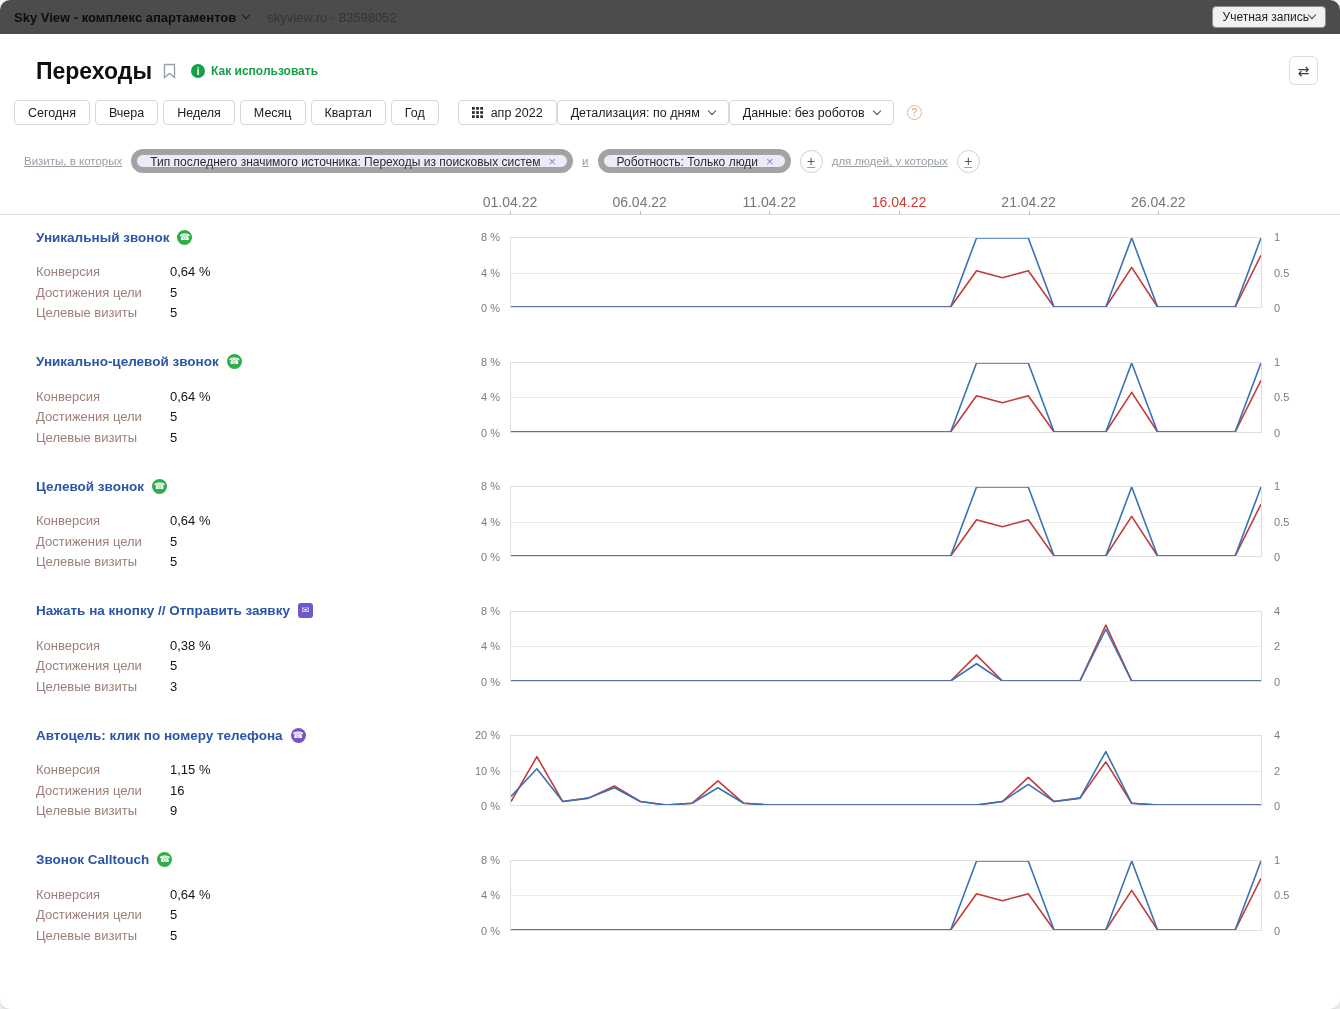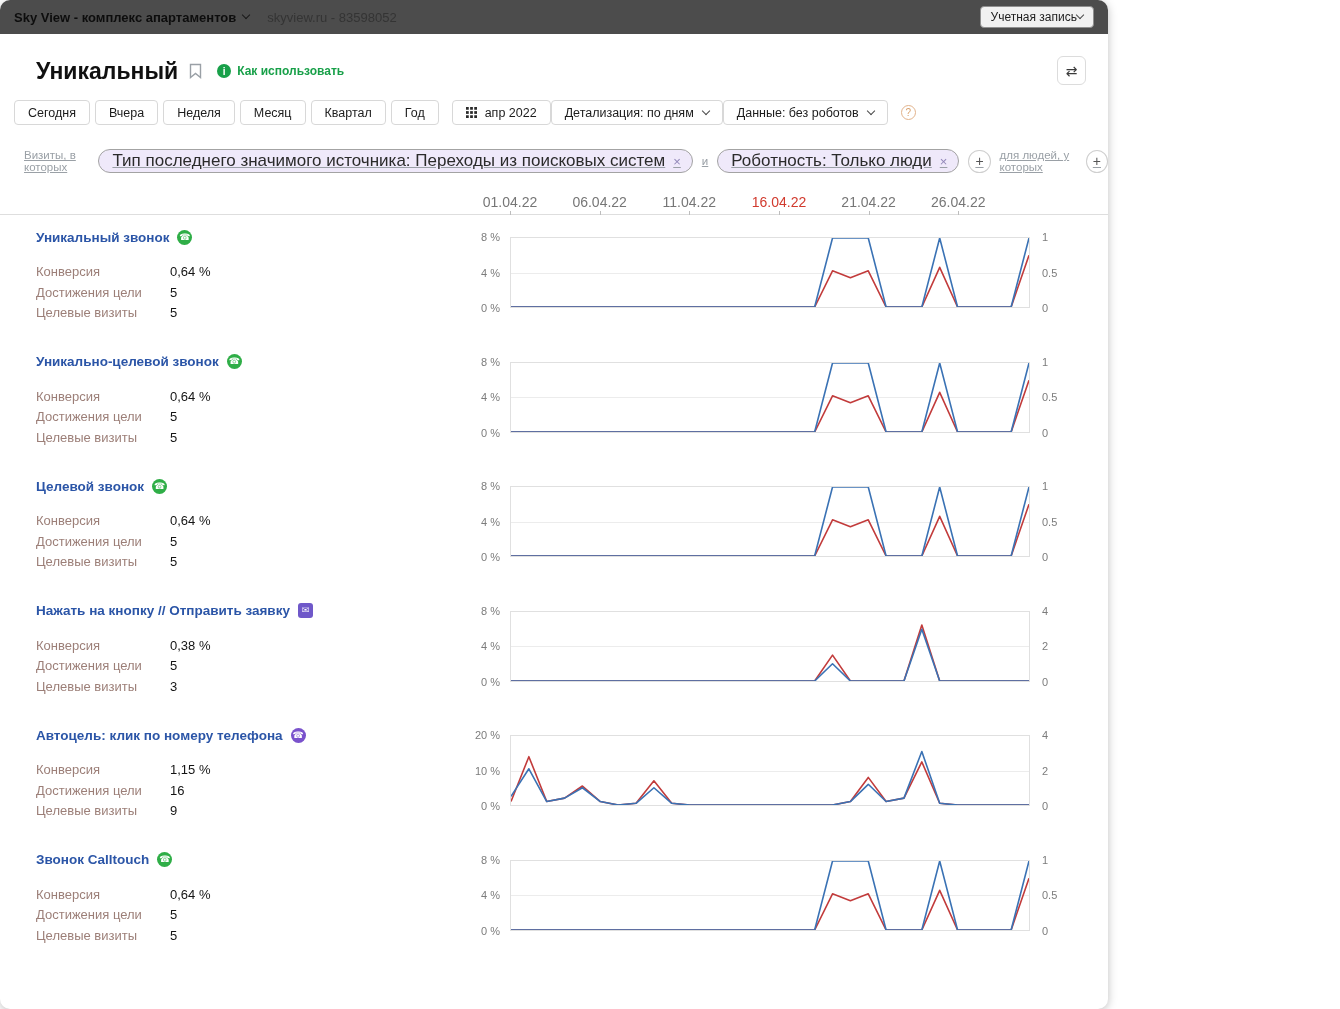--- a/index.html
+++ b/index.html
@@ -1,18 +1,18 @@
 <!DOCTYPE html>
 <html><head>
 <meta charset="utf-8">
 <style>
   * { box-sizing: border-box; }
   html,body { margin:0; padding:0; width:1340px; height:1009px; overflow:hidden;
     font-family:"Liberation Sans", sans-serif; background:#ffffff; color:#141414; }
-  .page { width:1108px; height:1009px; border-radius:10px; overflow:hidden; background:#fff;
+  .page { width:1340px; height:1009px; border-radius:10px; overflow:hidden; background:#fff;
     box-shadow:0 2px 10px rgba(0,0,0,.25); position:relative; }
 
   
   .topbar { height:34px; background:#4c4c4c; display:flex; align-items:center; padding:0 14px; }
   .counter-name { color:#0d0d0d; font-size:13px; font-weight:700; display:flex; align-items:center; gap:7px; cursor:pointer; }
   .counter-id { color:#343434; font-size:13px; margin-left:18px; }
   .account-btn { margin-left:auto; background:#f1f1f1; border:1px solid #8f8f8f; border-radius:4px;
     height:22px; padding:0 10px; font-size:12px; color:#222; display:flex; align-items:center; gap:0; cursor:pointer; }
 
   .chev { display:inline-block; width:6px; height:6px; border-right:1.4px solid currentColor;
@@ -31,39 +31,39 @@
     background:#fff; cursor:pointer; }
   .export-btn::before { content:"⇄"; }
 
   
   .row1 { display:flex; align-items:center; padding:8px 0 0 14px; }
   .period-group { display:flex; gap:5px; }
   .btn { height:25px; border:1px solid #d8d8d8; border-radius:4px; background:#fff; font-size:12.5px;
     color:#1c1c1c; padding:0 13px; display:inline-flex; align-items:center; gap:8px; cursor:pointer;
     font-family:"Liberation Sans", sans-serif; white-space:nowrap; }
   .btn .chev { margin-left:1px; }
-  .calendar-btn { margin-left:13px; }
+  .calendar-btn { margin-left:19px; }
   .detail-btn, .data-btn { }
   .qmark { margin-left:13px; width:15px; height:15px; border:1.4px solid #e2b38c; border-radius:50%;
     color:#d9a26f; font-size:10px; display:flex; align-items:center; justify-content:center; }
   .qmark::before { content:"?"; }
 
   .row2 { display:flex; align-items:center; gap:6px; padding:13px 0 0 14px; }
   .pie { width:12px; height:12px; border-radius:50%;
     background:conic-gradient(#2d3a52 0deg 290deg, #e9e9e9 290deg 360deg); }
   .x-btn { width:25px; height:25px; border:1px solid #dcdcdc; border-radius:4px; background:#fff;
     color:#555; font-size:13px; display:flex; align-items:center; justify-content:center; cursor:pointer; }
   .x-btn::before { content:"×"; }
   .accuracy-btn { background:#e9e9e9; border:1px solid #e3e3e3; color:#2e2e2e; margin-left:9px; }
 
   .filter-row { display:flex; align-items:center; gap:9px; padding:24px 0 0 24px;
     font-size:11.5px; color:#9aa0a6;text-decoration:underline; }
   .chips-wrap { display:flex; align-items:center; gap:9px; }
-  .chip { background:#efe9fa; border:1px solid #a3a3a3; color:#2b2b2b; height:24px; border-radius:13px;
-    padding:0 11px 0 13px; display:inline-flex; align-items:center; gap:8px; font-size:17px; cursor:pointer; white-space:nowrap; }
+  .chip { background:#efe9fa; border:6px solid #a3a3a3; color:#2b2b2b; height:24px; border-radius:13px;
+    padding:0 11px 0 13px; display:inline-flex; align-items:flex-start; gap:8px; font-size:12px; cursor:pointer; white-space:nowrap; }
   .chip-x { color:#9187b8; font-size:13px; line-height:1; }
   .chip-x::before { content:"×"; }
   .and-label { color:#9aa0a6; }
   .plus-btn { width:23px; height:23px; border-radius:50%; border:1px solid #cfcfcf; background:#fff;
     color:#555; font-size:14px; display:flex; align-items:center; justify-content:center; cursor:pointer; }
   .plus-btn::before { content:"+"; }
 
   
   .grid4 { display:grid; grid-template-columns:450px 60px 1fr 78px; }
   .axis-row { margin-top:16px; height:26px; border-bottom:1px solid #dedede; position:relative; }
@@ -109,21 +109,21 @@
       <span class="chev"></span>
     </div>
     <div class="counter-id">skyview.ru - 83598052</div>
     <div class="account-btn">
       <span>Учетная запись</span>
       <span class="chev"></span>
     </div>
   </div>
 
   <div class="page-head">
-    <div class="page-title">Уникальный</div>
+    <div class="page-title">Переходы</div>
     <span class="bookmark">
       <svg width="13" height="16" viewBox="0 0 13 16">
           <path d="M1.5 1.5 h10 v13 l-5 -4 l-5 4 z" fill="none" stroke="#9aa0a6" stroke-width="1.4"></path>
         </svg>
     </span>
     <div class="help">
       <span class="help-i"></span>
       <span>Как использовать</span>
     </div>
     <div class="export-btn"></div>

